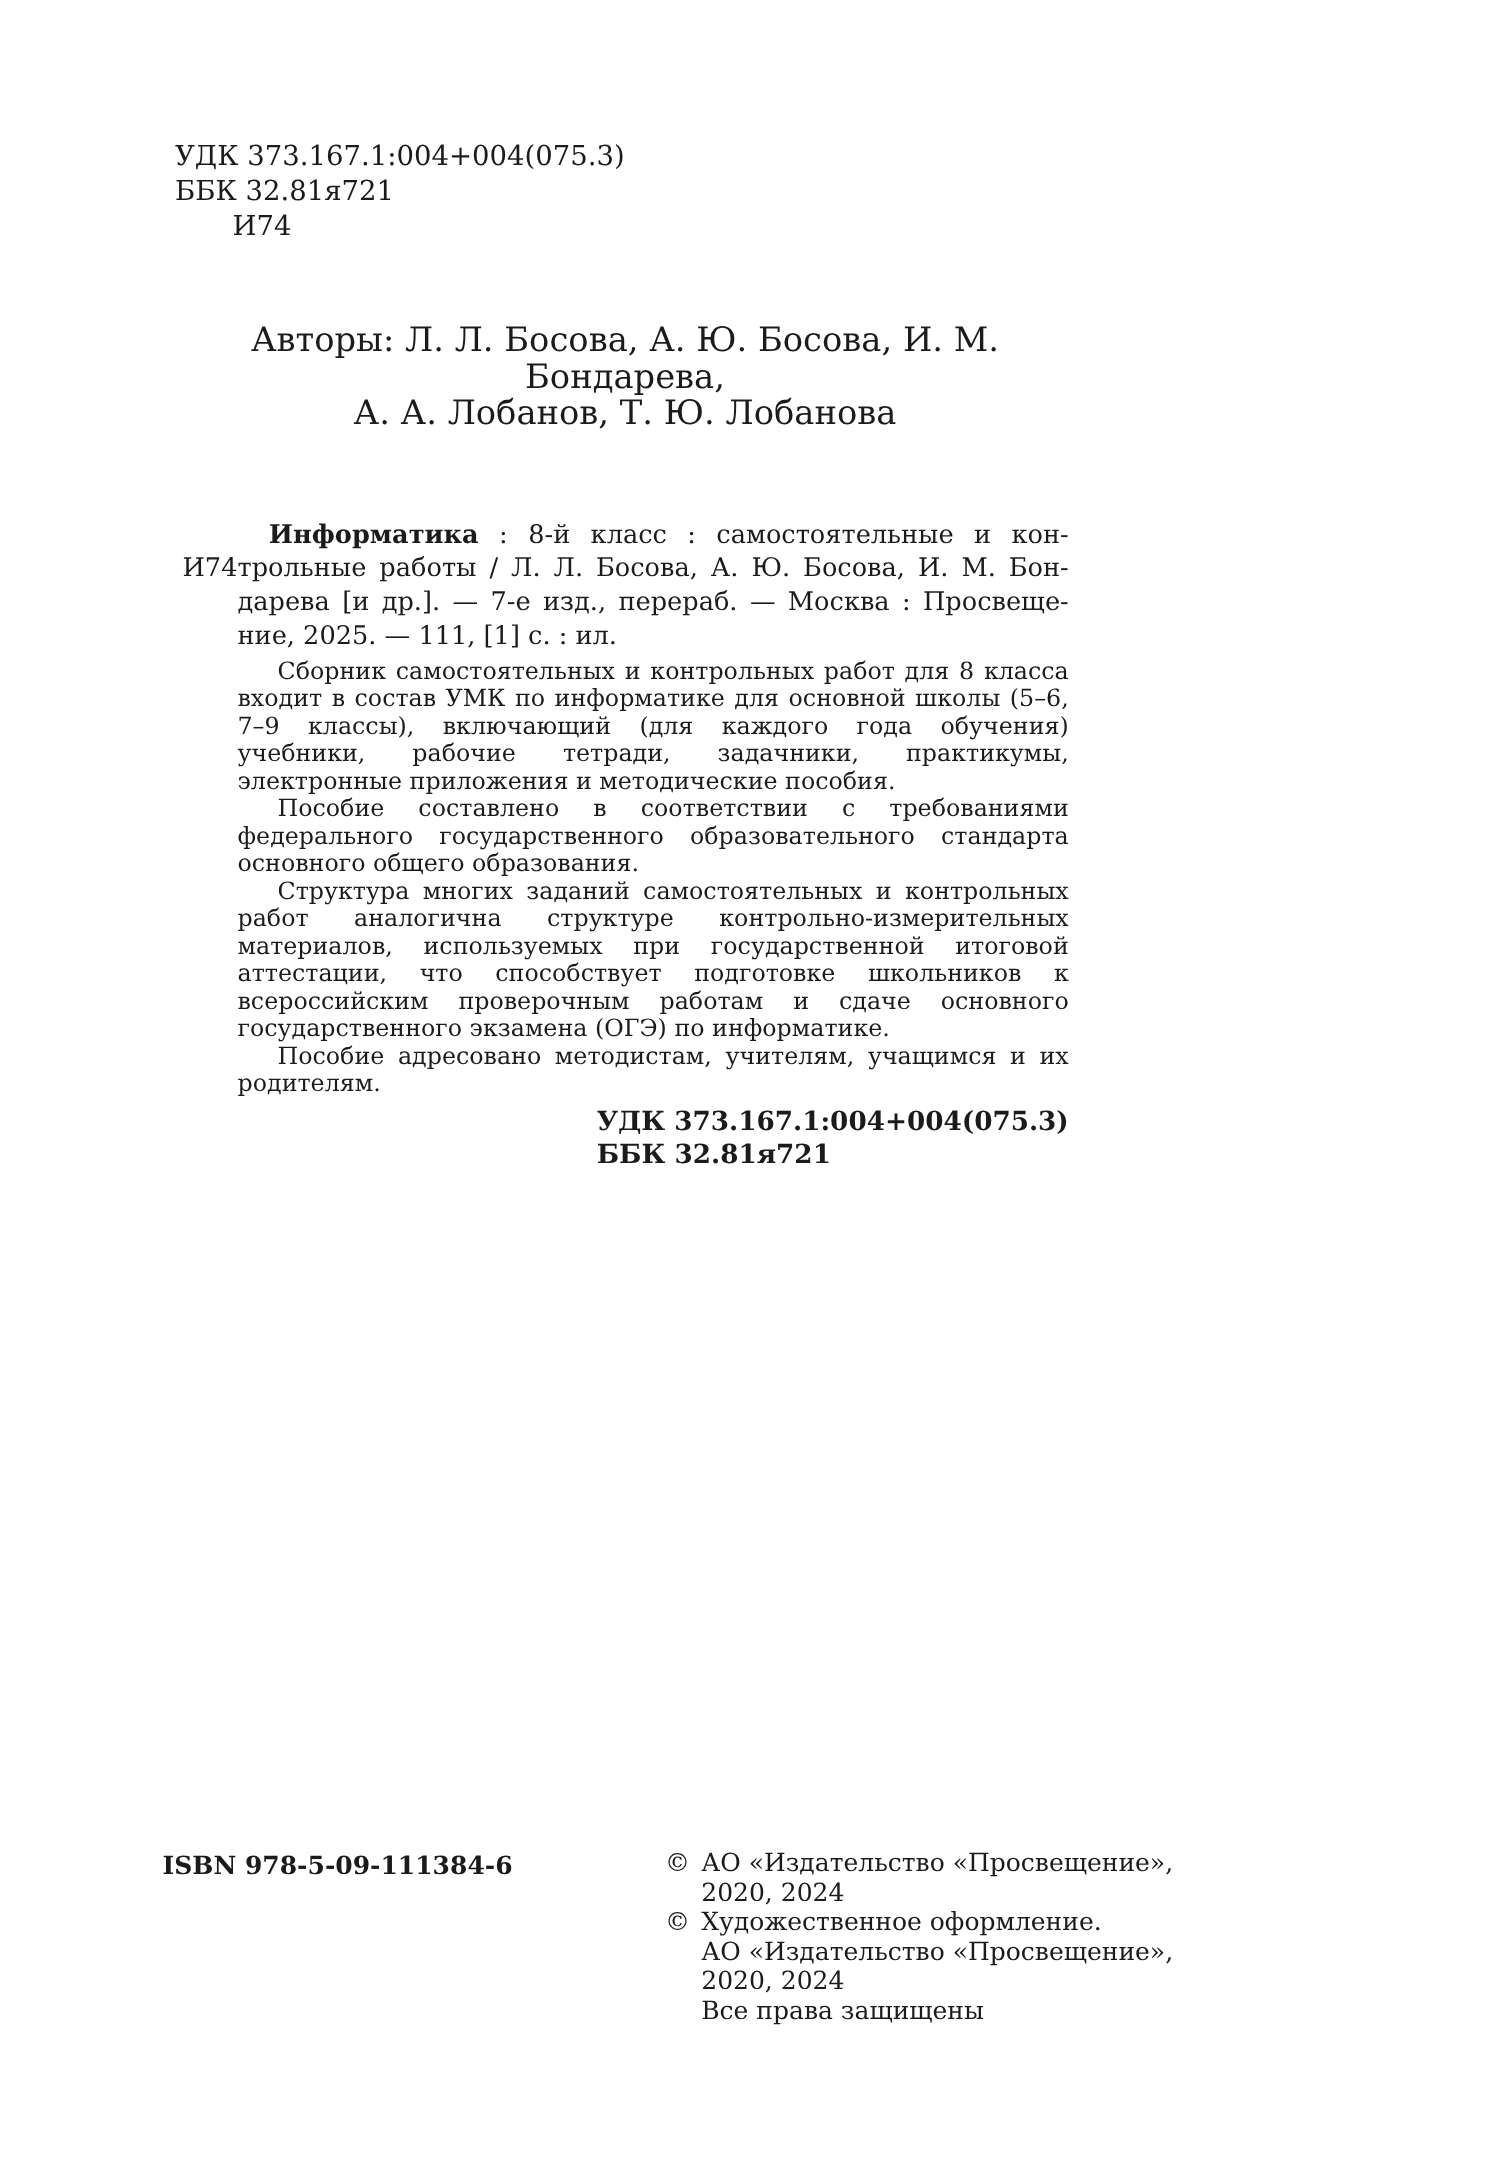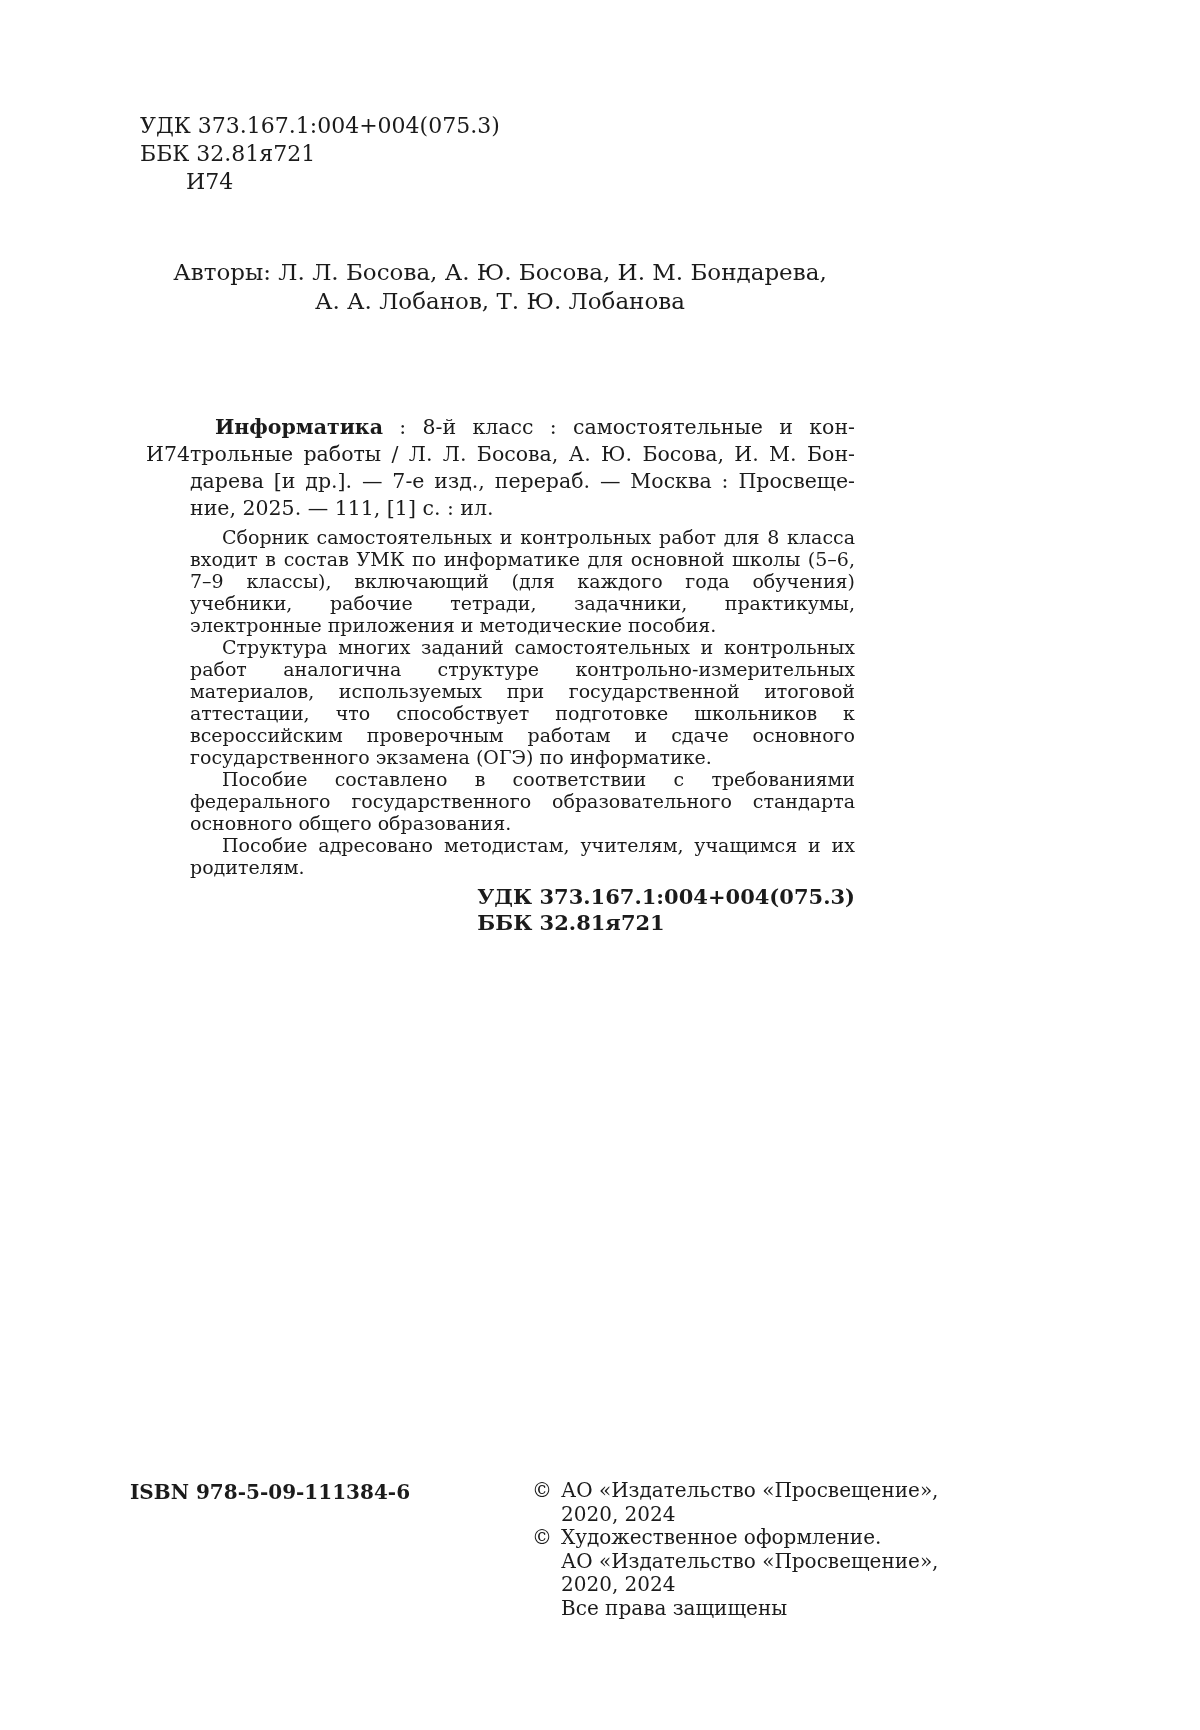--- a/index.html
+++ b/index.html
@@ -12,21 +12,21 @@
     font-family:"DejaVu Serif", serif;
     overflow:hidden;
   }
   
   .top-codes { position:absolute; left:140px; top:112px; font-size:22px; line-height:28px; }
   .top-codes .sign { padding-left:46px; }
   
   .age-badge { position:absolute; left:1030px; top:124px; font-size:25px;font-family:Liberation Serif, serif; }
   
   .authors { position:absolute; left:150px; top:258px; width:700px; text-align:center;
-             font-size:23px; line-height:29px; }
+             font-size:27px; line-height:29px; }
   
   .main-col { position:absolute; left:190px; top:414px; width:665px; }
   .record { position:relative; font-size:20.5px; line-height:27px; }
   .record .rline { text-align:justify; text-align-last:justify; }
   .record .rline.first { padding-left:25px; }
   .record .rline.last { text-align:left; text-align-last:left; }
   .record .margin-sign { position:absolute; left:-44px; top:27px; }
   .rec-title { font-weight:bold; }
   .isbn-line { font-size:20.5px; line-height:27px; margin-top:3px; text-indent:33px; }
   .annotation p { font-size:19px; line-height:22px; text-align:justify; text-indent:32px; }
@@ -63,22 +63,22 @@
       <span class="margin-sign">И74</span>
       <div class="rline first"><span class="rec-title">Информатика</span><span> : 8-й класс : самостоятельные и кон-</span></div>
       <div class="rline">трольные работы / Л. Л. Босова, А. Ю. Босова, И. М. Бон-</div>
       <div class="rline">дарева [и др.]. — 7-е изд., перераб. — Москва : Просвеще-</div>
       <div class="rline last">ние, 2025. — 111, [1] с. : ил.</div>
     </div>
 
 
     <div class="annotation">
       <p>Сборник самостоятельных и контрольных работ для 8 класса входит в состав УМК по информатике для основной школы (5–6, 7–9 классы), включающий (для каждого года обучения) учебники, рабочие тетради, задачники, практикумы, электронные приложения и методические пособия.</p>
+      <p>Пособие составлено в соответствии с требованиями федерального государственного образовательного стандарта основного общего образования.</p>
       <p>Структура многих заданий самостоятельных и контрольных работ аналогична структуре контрольно-измерительных материалов, используемых при государственной итоговой аттестации, что способствует подготовке школьников к всероссийским проверочным работам и сдаче основного государственного экзамена (ОГЭ) по информатике.</p>
-      <p>Пособие составлено в соответствии с требованиями федерального государственного образовательного стандарта основного общего образования.</p>
       <p>Пособие адресовано методистам, учителям, учащимся и их родителям.</p>
     </div>
 
     <div class="codes-bottom">
       <div class="inner">
         <div>УДК 373.167.1:004+004(075.3)</div>
         <div>ББК 32.81я721</div>
       </div>
     </div>
 

